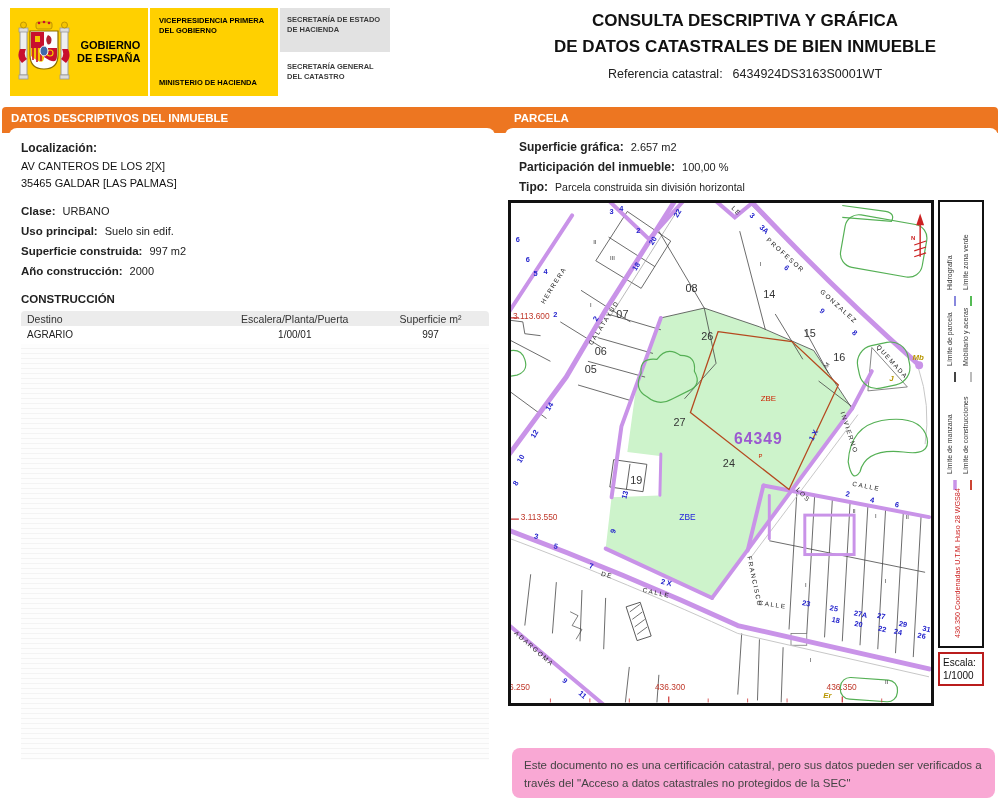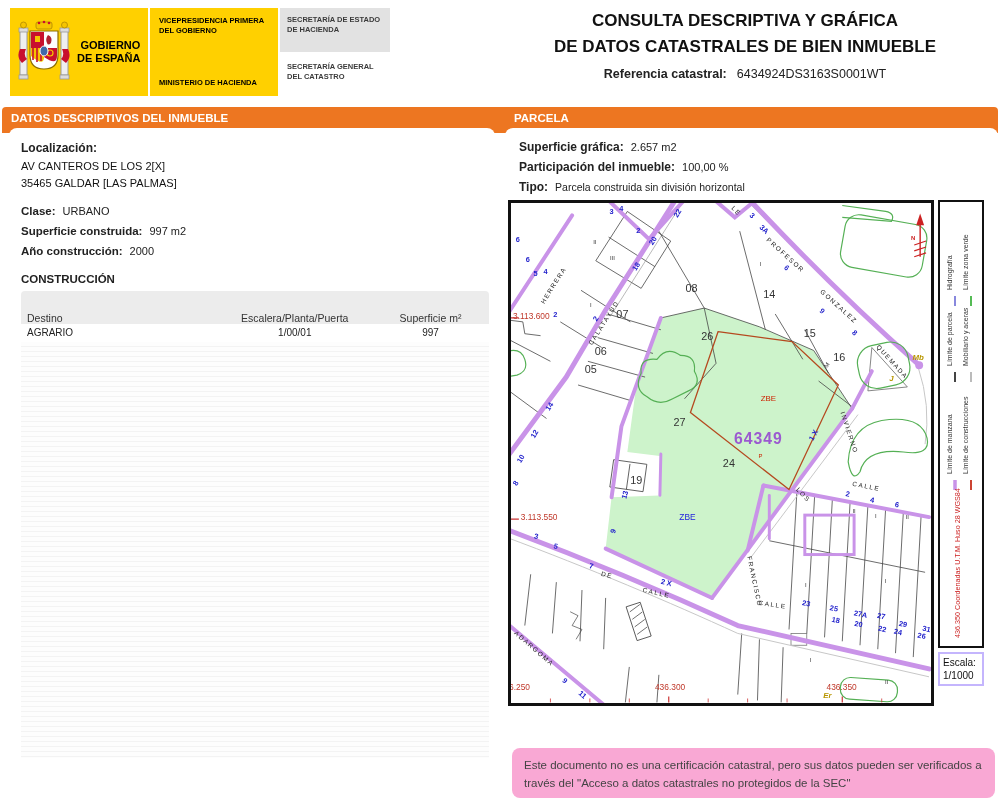--- a/index.html
+++ b/index.html
@@ -14,58 +14,58 @@
            padding:8px 4px 8px 9px;display:flex;flex-direction:column;justify-content:space-between;}
   .mini-txt{font-size:7.5px;font-weight:bold;line-height:1.35;color:#000;}
   .right-box{width:110px;height:88px;margin-left:2px;display:flex;flex-direction:column;}
   .gray-cell{background:#e2e2e2;height:44px;box-sizing:border-box;padding:7px 5px 0 7px;}
   .white-cell{box-sizing:border-box;padding:10px 5px 0 7px;}
   .gray-cell .mini-txt,.white-cell .mini-txt{color:#3a3a3a;}
 
   .title-block{position:absolute;left:495px;top:8px;width:500px;text-align:center;}
   .main-title{font-size:17px;font-weight:bold;color:#111;line-height:1.5;}
   .ref-line{margin-top:8px;font-size:12.5px;color:#222;}
-  .ref-label{font-weight:bold;margin-right:10px;}
+  .ref-label{font-weight:normal;margin-right:10px;}
 
   
   .obar{position:absolute;background:#ed7621;color:#fff;font-weight:bold;font-size:11.5px;
         height:26px;line-height:22px;padding-left:9px;box-sizing:border-box;border-radius:4px 4px 0 0;}
   #obar-left{left:2px;top:107px;width:586px;}
   #obar-right{left:505px;top:107px;width:493px;}
   .card{position:absolute;background:#fff;}
   #card-left{left:9px;top:128px;width:486px;height:662px;border-radius:8px 8px 10px 10px;box-sizing:border-box;padding:10px 8px 0 12px;}
   #card-right{left:505px;top:128px;width:493px;height:612px;border-radius:8px 8px 0 0;box-sizing:border-box;padding:6px 0 0 14px;}
 
   
   .loc-label{font-weight:bold;font-size:12px;margin-top:3px;}
   .addr{font-size:11px;margin-top:5px;color:#111;}
   #left-fields{margin-top:16px;}
   .frow{display:flex;align-items:baseline;margin:8px 0;}
   .flabel{font-weight:bold;font-size:11.5px;white-space:nowrap;}
   .fval{font-size:11px;margin-left:7px;white-space:nowrap;}
   .constr-title{font-weight:bold;font-size:11.5px;margin-top:16px;}
   .ctable{margin-top:6px;width:468px;}
-  .thead{display:flex;background:#ececec;border-radius:4px 4px 0 0;height:33px;align-items:flex-end;font-size:10.5px;color:#333;}
+  .thead{display:flex;background:#ececec;border-radius:4px 4px 0 0;height:15px;align-items:center;font-size:10.5px;color:#333;}
   .trow{display:flex;height:16px;align-items:center;font-size:10px;color:#222;}
   .tc{box-sizing:border-box;}
   .tc0{width:42%;padding-left:6px;text-align:left;}
   .tc1{width:33%;text-align:center;}
   .tc2{width:25%;text-align:center;}
   .stripes{margin:2px 2px 0 0;width:468px;height:416px;
            background:repeating-linear-gradient(180deg,#fdfdfd 0 4px,#f3f3f3 4px 5px);}
 
   
   #right-fields{margin-top:2px;}
   #right-fields .flabel{font-size:12px;}
   #right-fields .frow{margin:6px 0;}
   #right-fields .frow:nth-child(3) .fval{font-size:10.5px;}
 
   .map-box{position:absolute;left:3px;top:72px;width:420px;height:500px;border:3px solid #111;background:#fff;overflow:hidden;}
   .legend-box{position:absolute;left:433px;top:72px;width:46px;height:448px;border:2px solid #111;box-sizing:border-box;background:#fff;}
-  .scale-box{position:absolute;left:433px;top:524px;width:46px;height:34px;border:2px solid #c4b5fd;box-sizing:border-box;
+  .scale-box{position:absolute;left:433px;top:524px;width:46px;height:34px;border:2px solid #b91c1c;box-sizing:border-box;
              background:#fff;font-size:10px;line-height:1.25;padding:3px 0 0 3px;color:#111;}
 
   
   #map-svg text{font-family:"Liberation Sans",sans-serif;text-anchor:middle;}
   .ml-street{font-size:6.5px;fill:#222;letter-spacing:1.6px;}
   .ml-pnum{font-size:11px;fill:#333;}
   .ml-bnum{font-size:7.5px;fill:#2323cc;font-weight:bold;}
   .ml-roman{font-size:6px;fill:#333;}
   .ml-coord{font-size:8.5px;fill:#c0392b;text-anchor:start !important;}
   .ml-zber{font-size:8px;fill:#cc2200;}
@@ -141,20 +141,24 @@
 
 <div class="obar" id="obar-left">DATOS DESCRIPTIVOS DEL INMUEBLE</div>
 <div class="card" id="card-left">
   <div class="loc-label">Localización:</div>
   <div class="addr">AV CANTEROS DE LOS 2[X]</div>
   <div class="addr">35465 GALDAR [LAS PALMAS]</div>
   <div id="left-fields">
       <div class="frow">
         <div class="flabel">Clase:</div>
         <div class="fval">URBANO</div>
+      </div>
+      <div class="frow">
+        <div class="flabel">Uso principal:</div>
+        <div class="fval">Suelo sin edif.</div>
       </div>
       <div class="frow">
         <div class="flabel">Superficie construida:</div>
         <div class="fval">997 m2</div>
       </div>
       <div class="frow">
         <div class="flabel">Año construcción:</div>
         <div class="fval">2000</div>
       </div>
     </div>

